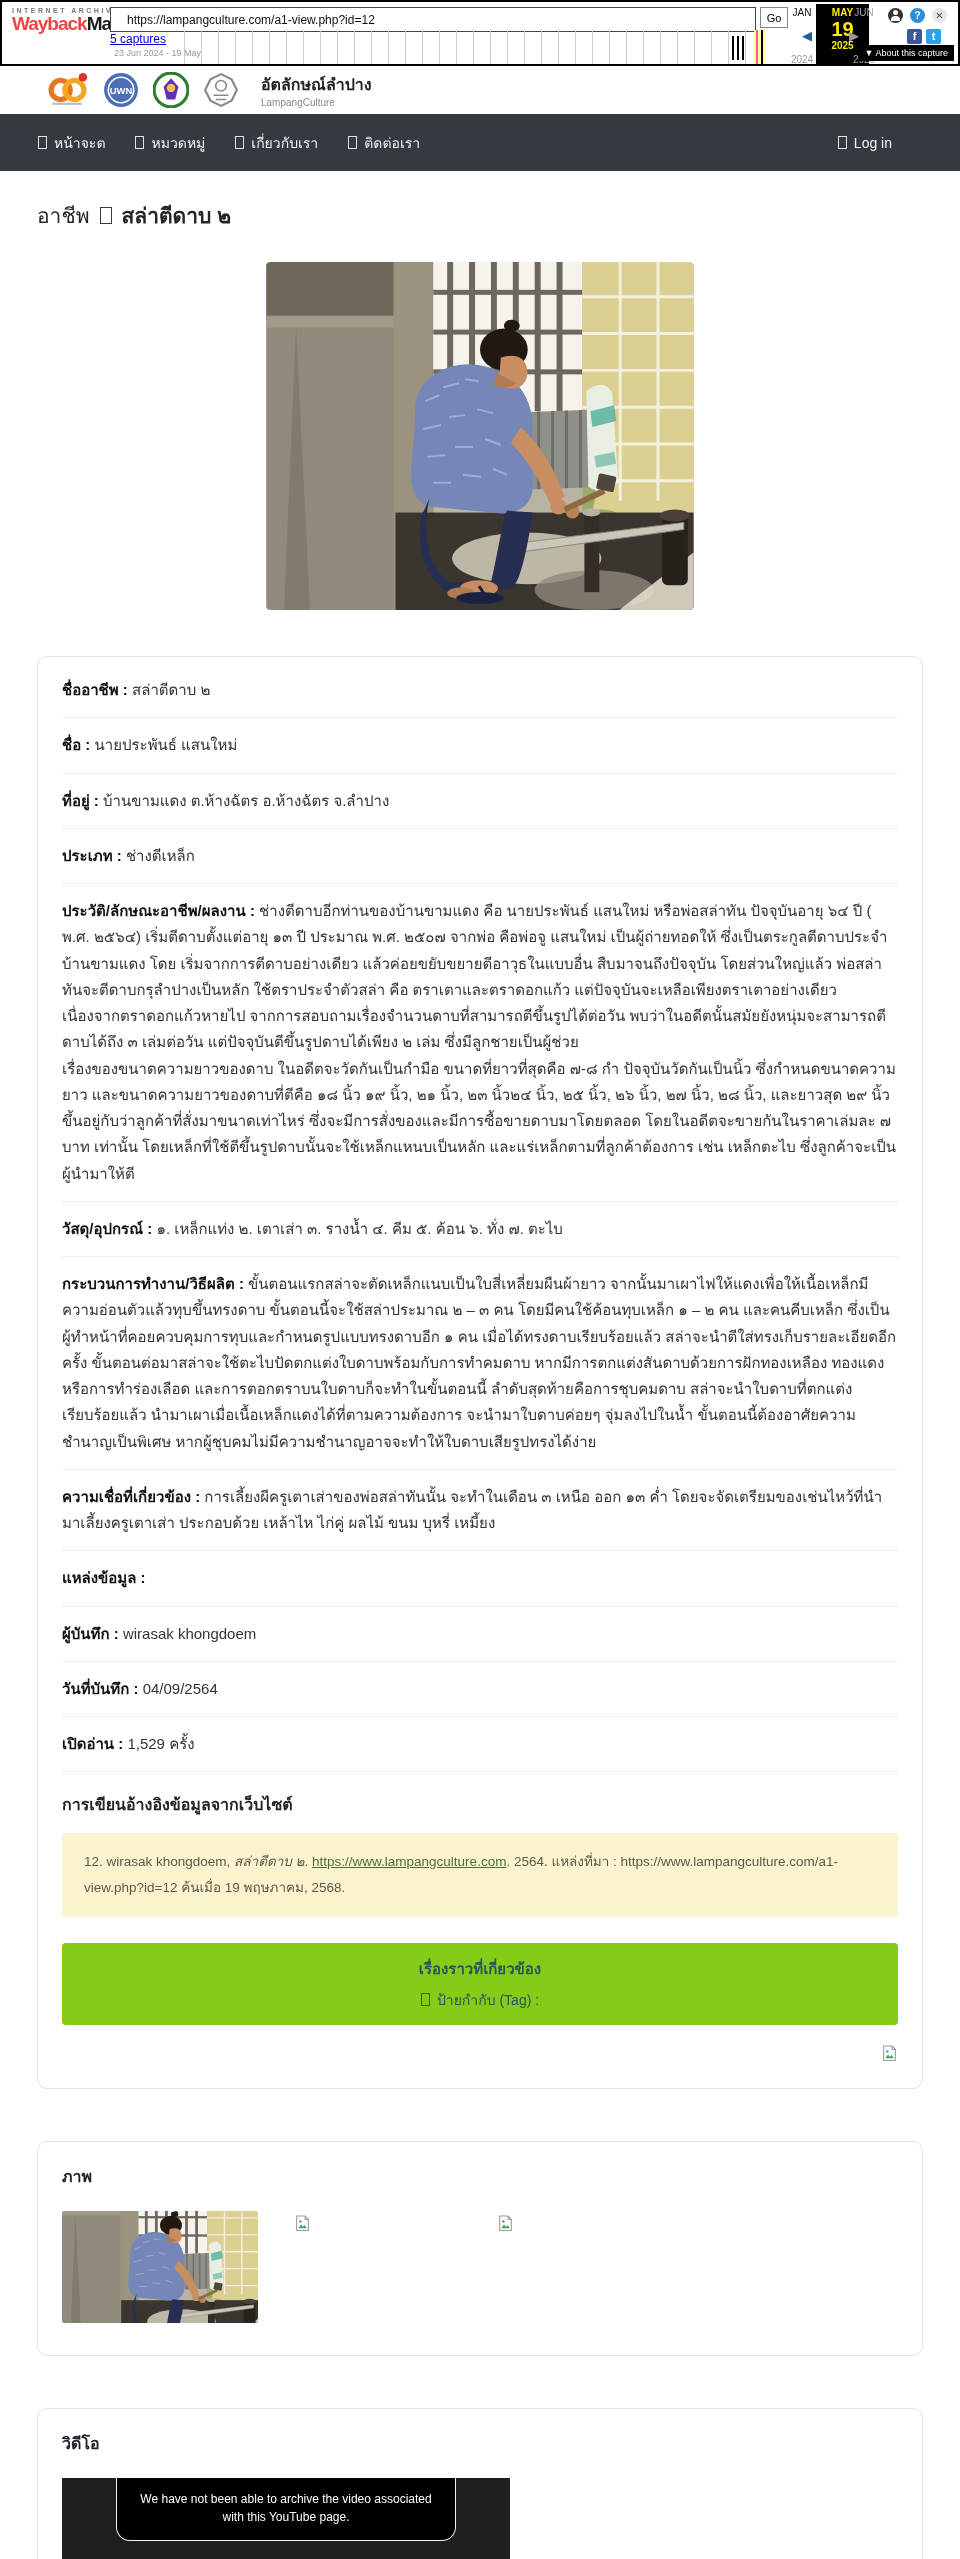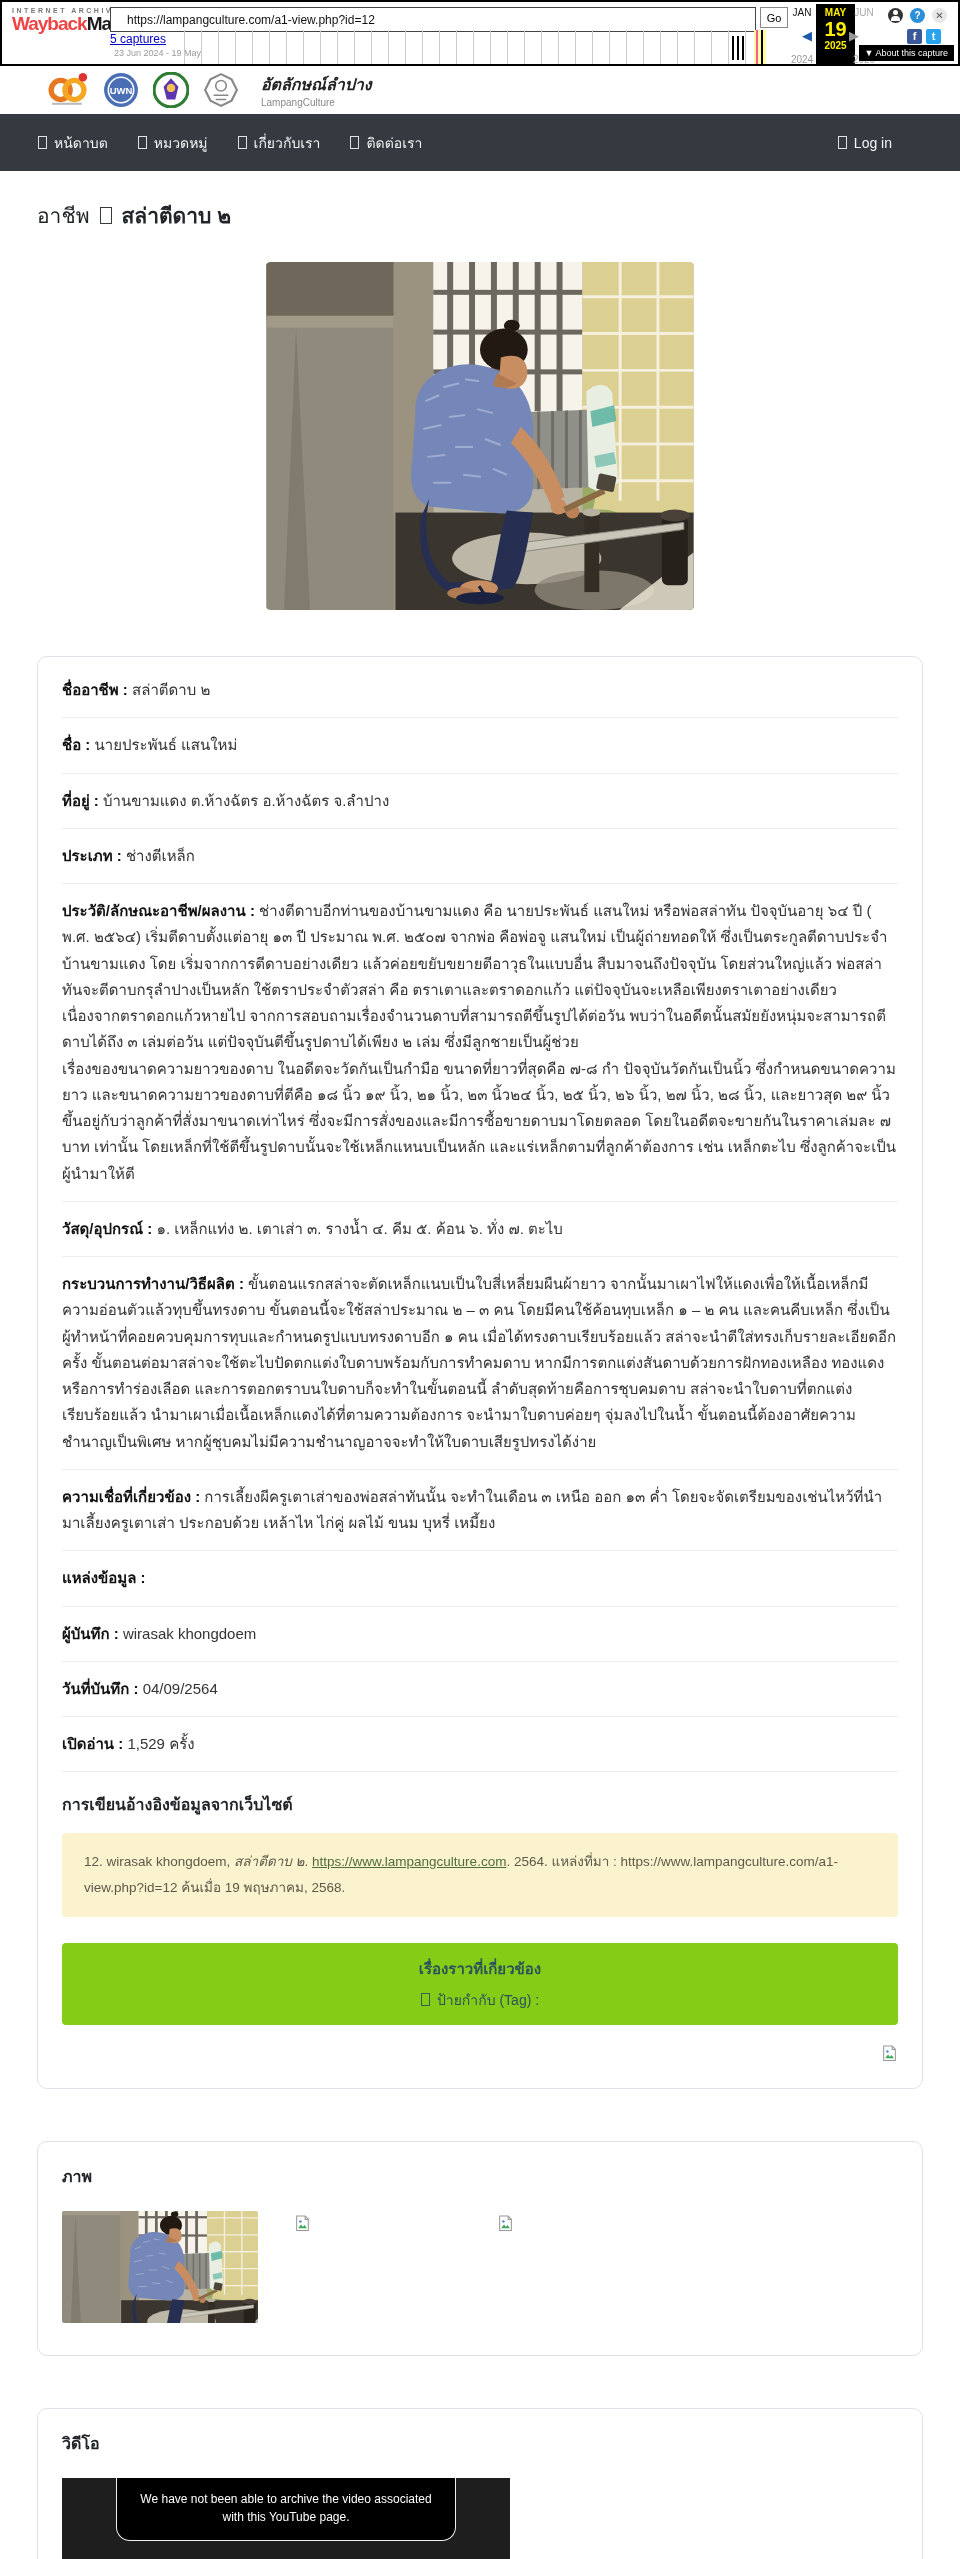--- a/index.html
+++ b/index.html
@@ -21,39 +21,39 @@
       background:repeating-linear-gradient(90deg,#ccc 0 1px,transparent 1px 17px); }
   .wb-bars { position:absolute; left:730px; top:30px; width:22px; height:28px; display:flex; gap:3px; align-items:flex-end; }
   .wb-bars i { width:2px; height:24px; background:#000; }
   .wb-hl { position:absolute; left:752px; top:28px; width:12px; height:34px; background:#ffff9e; }
   .wb-hl i { position:absolute; top:0; width:2px; height:100%; }
   .wb-col { position:absolute; width:28px; text-align:center; font-weight:normal; }
   .col-jan { left:786px; } .col-jun { left:848px; }
   .wb-col .m { font-size:10px; margin-top:5px; } .wb-col .y { font-size:10px; margin-top:36px; }
   .col-jan .m { color:#111; } .col-jan .y { color:#999; }
   .col-jun .m,.col-jun .y { color:#aaa; }
-  .wb-black { position:absolute; left:814px; top:2px; width:39px; height:60px; background:#000; color:#ffee00; text-align:center; font-weight:bold; }
+  .wb-black { position:absolute; left:814px; top:2px; width:53px; height:60px; background:#000; color:#ffee00; text-align:center; font-weight:bold; }
   .wb-black .m { font-size:10px; margin-top:3px; } .wb-black .d { font-size:20px; line-height:1.1; } .wb-black .y { font-size:10px; }
   .wb-prev { position:absolute; left:800px; top:26px; color:#1e5aa8; font-size:13px; }
   .wb-next { position:absolute; left:847px; top:26px; color:#999; font-size:13px; }
   .wb-ico { position:absolute; top:6px; width:15px; height:15px; border-radius:50%; text-align:center; font-size:10px; line-height:15px; }
   .ico-user { left:886px; background:#333; }
   .ico-user i { display:block; width:5px; height:5px; background:#fff; border-radius:50%; margin:2px auto 0; }
   .ico-user b { display:block; width:9px; height:5px; background:#fff; border-radius:4px 4px 0 0; margin:1px auto 0; }
   .ico-help { left:908px; background:#2b8fd9; color:#fff; font-weight:bold; }
   .ico-close { left:930px; background:#e8e8e8; color:#555; font-weight:bold; }
   .wb-soc { position:absolute; top:27px; width:15px; height:15px; border-radius:2px; color:#fff; text-align:center; font-size:11px; line-height:15px; font-weight:bold; }
   .soc-f { left:905px; background:#3b5998; } .soc-t { left:924px; background:#2aa3ef; }
   .wb-about { position:absolute; right:4px; bottom:3px; background:#000; color:#fff; font-size:9px; padding:3px 6px; }
 
   
   .site-header { display:flex; align-items:center; padding:8px 0 8px 45px; height:48px; background:#fff; }
   .logo { margin-right:14px; }
   .brand { margin-left:8px; }
-  .brand .t1 { font-size:16px; color:#222; font-weight:bold;font-style:italic; }
+  .brand .t1 { font-size:16px; color:#222; font-weight:bold; }
   .brand .t2 { font-size:10px; color:#888; }
 
   
   .navbar { background:#343a40; height:57px; display:flex; align-items:center; padding:0 38px; color:#f4f5f6; font-size:14px; }
   .nav-item { display:flex; align-items:center; margin-right:30px; cursor:pointer; }
   .nav-login { margin-left:auto; display:flex; align-items:center; }
   .tofu { display:inline-block; width:9px; height:13px; border:1px solid currentColor; margin-right:7px; opacity:.9; flex:none; }
 
   
   .main { width:886px; margin:0 auto; }
@@ -266,21 +266,21 @@
     </svg>
   <div class="brand">
     <div class="t1">อัตลักษณ์ลำปาง</div>
     <div class="t2">LampangCulture</div>
   </div>
 </div>
 
 <div class="navbar">
   <div class="nav-item">
       <span class="tofu"></span>
-      <span>หน้ดาบต</span>
+      <span>หน้าจะต</span>
     </div>
   <div class="nav-item">
       <span class="tofu"></span>
       <span>หมวดหมู่</span>
     </div>
   <div class="nav-item">
       <span class="tofu"></span>
       <span>เกี่ยวกับเรา</span>
     </div>
   <div class="nav-item">

